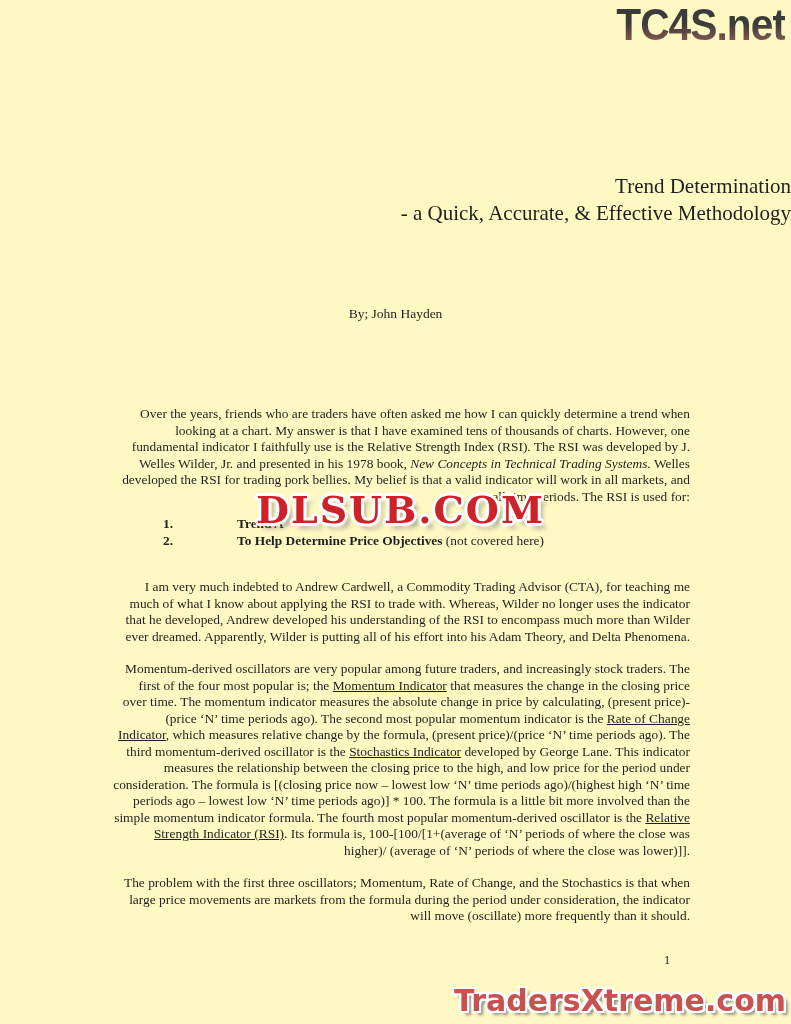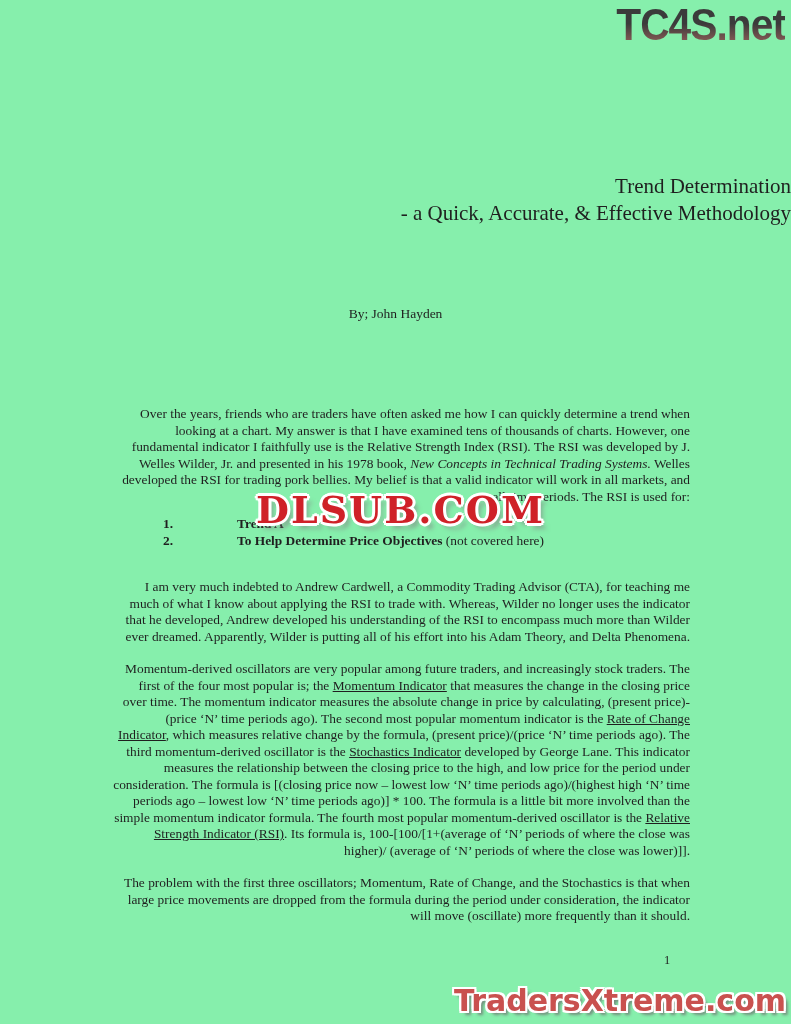--- a/index.html
+++ b/index.html
@@ -1,21 +1,21 @@
 <!DOCTYPE html>
 <html style="--header-grad-top: #3b3b3b; --header-grad-bottom: #94605a; --watermark-red: #cf2128; --footer-red: #c9514f;"><head>
 <meta charset="utf-8">
 <style>
   html, body { margin: 0; padding: 0; background: #888; }
   .page {
     position: relative;
     width: 791px;
     height: 1024px;
     margin: 0 auto;
-    background: #86efac;
+    background: #fef9c3;
     overflow: hidden;
     font-family: "Liberation Serif", serif;
     color: #1f1f1f;
   }
 
   
   .header-logo {
     position: absolute;
     top: 4px;
     right: 6px;
@@ -148,21 +148,21 @@
       <div class="doc-list-item">
         <span class="doc-list-number">2.</span>
         <span class="doc-list-label"><span class="run-bold">To Help Determine Price Objectives</span><span class="run-normal"> (not covered here)</span></span>
       </div>
     </div>
 
     <p class="para"><span class="run-normal">I am very much indebted to Andrew Cardwell, a Commodity Trading Advisor (CTA), for teaching me much of what I know about applying the RSI to trade with. Whereas, Wilder no longer uses the indicator that he developed, Andrew developed his understanding of the RSI to encompass much more than Wilder ever dreamed. Apparently, Wilder is putting all of his effort into his Adam Theory, and Delta Phenomena.</span></p>
 
     <p class="para"><span class="run-normal">Momentum-derived oscillators are very popular among future traders, and increasingly stock traders. The first of the four most popular is; the </span><span class="run-underline">Momentum Indicator</span><span class="run-normal"> that measures the change in the closing price over time. The momentum indicator measures the absolute change in price by calculating,  (present price)-(price ‘N’ time periods ago). The second most popular momentum indicator is the </span><span class="run-underline">Rate of Change Indicator</span><span class="run-normal">, which measures relative change by the formula, (present price)/(price ‘N’ time periods ago). The third momentum-derived oscillator is the </span><span class="run-underline">Stochastics Indicator</span><span class="run-normal"> developed by George Lane. This indicator measures the relationship between the closing price to the high, and low price for the period under consideration. The formula is [(closing price now – lowest low ‘N’ time periods ago)/(highest high ‘N’ time periods ago – lowest low ‘N’ time periods ago)] * 100. The formula is a little bit more involved than the simple momentum indicator formula. The fourth most popular momentum-derived oscillator is the </span><span class="run-underline">Relative Strength Indicator (RSI)</span><span class="run-normal">. Its formula is, 100-[100/[1+(average of ‘N’ periods of where the close was higher)/ (average of ‘N’ periods of where the close was lower)]].</span></p>
 
-    <p class="para"><span class="run-normal">The problem with the first three oscillators; Momentum, Rate of Change, and the Stochastics is that when large price movements are dropped from the formula during the period under consideration, the indicator will move (oscillate) more frequently than it should.</span></p>
+    <p class="para"><span class="run-normal">The problem with the first three oscillators; Momentum, Rate of Change, and the Stochastics is that when large price movements are markets from the formula during the period under consideration, the indicator will move (oscillate) more frequently than it should.</span></p>
 
 
   </div>
 
   <div class="watermark">DLSUB.COM</div>
 
   <div class="page-number">1</div>
 
   <div class="footer-logo">TradersXtreme.com</div>
 

